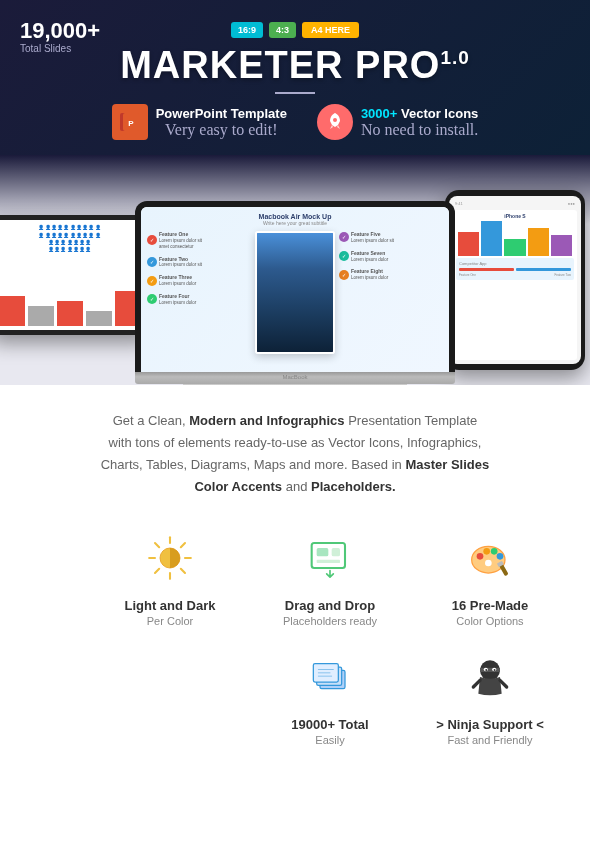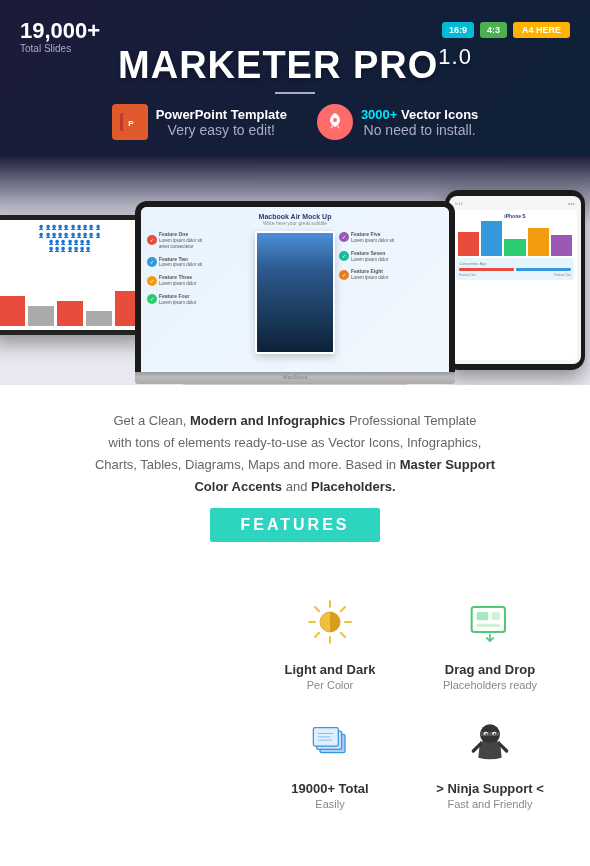--- a/index.html
+++ b/index.html
@@ -24,21 +24,21 @@
     .top-section::before {
       content: '';
       position: absolute;
       top: 0; left: 0; right: 0; bottom: 0;
       background: linear-gradient(135deg, #1b1b3a 0%, #0d2137 100%);
     }
 
     .header-row {
       display: flex;
       align-items: flex-start;
-      justify-content: flex-end;
+      justify-content: center;
       position: relative;
       z-index: 1;
       margin-bottom: 8px;
     }
 
     .slides-count {
       position: absolute;
       left: 0;
       top: 0;
       text-align: left;
@@ -92,24 +92,24 @@
     }
     .main-title h1 {
       color: #ffffff;
       font-size: 38px;
       font-weight: 900;
       letter-spacing: 1px;
       line-height: 1;
       text-shadow: 0 2px 4px rgba(0,0,0,0.3);
     }
     .main-title h1 .version {
-      font-size: 22px;
+      font-size: 19px;
       vertical-align: super;
       color: #ffffff;
-      font-weight: 400;
+      font-weight: 700;
     }
     .main-title .subtitle {
       color: #ccccdd;
       font-size: 13px;
       letter-spacing: 3px;
       margin-top: 4px;
       font-weight: 300;
     }
     .title-divider {
       width: 40px;
@@ -157,21 +157,22 @@
       font-size: 18px;
       flex-shrink: 0;
     }
     .feature-text .feat-title {
       color: #ffffff;
       font-size: 13px;
       font-weight: 700;
     }
     .feature-text .feat-sub {
       color: #aaaacc;
-      font-size: 14px;
+      font-size: 16px;
+      font-family: Liberation Serif, serif;
     }
     .feat-highlight {
       color: #00e5ff;
       font-weight: 900;
     }
 
     
     .mockup-section {
       background: #f0f0f5;
       background: linear-gradient(180deg, #1a1a3a 0%, #e8e8f0 30%);
@@ -546,29 +547,26 @@
           </div>
         </div>
       </div>
     </div>
 
   </div>
 </div>
 
 <div class="desc-section">
   <p class="desc-text">
-    <span>Get a Clean, </span><strong>Modern and Infographics</strong><span> Professional Template</span><br>
+    <span>Get a Clean, </span><strong>Modern and Infographics</strong><span> Presentation Template</span><br>
     <span>with tons of elements ready-to-use as Vector Icons, Infographics,</span><br>
-    <span>Charts, Tables, Diagrams, Maps and more. Based in </span><strong>Master Support</strong><br>
+    <span>Charts, Tables, Diagrams, Maps and more. Based in </span><strong>Master Slides</strong><br>
     <strong>Color Accents</strong><span> and </span><strong>Placeholders.</strong>
   </p>
 
-  <div class="features-banner">
-    <div class="features-badge">FEATURES</div>
-  </div>
 </div>
 
 <div class="features-grid">
   <div class="features-row-grid">
 
     <div class="feature-card">
       <div class="feature-icon-wrap sun-icon">
         <svg viewBox="0 0 60 60" width="60" height="60">
           <circle cx="30" cy="30" r="12" fill="#f0c040" stroke="#e8a020" stroke-width="1"></circle>
 
@@ -596,20 +594,40 @@
           <rect x="32" y="18" width="10" height="10" rx="2" fill="#d0f0d8"></rect>
           <rect x="14" y="32" width="28" height="4" rx="1" fill="#d0f0d8"></rect>
 
           <path d="M30 45 L30 52 M26 49 L30 53 L34 49" stroke="#50c878" stroke-width="2" fill="none" stroke-linecap="round" stroke-linejoin="round"></path>
         </svg>
       </div>
       <div class="card-title">Drag and Drop</div>
       <div class="card-sub">Placeholders ready</div>
     </div>
 
+    <div class="feature-card">
+      <div class="feature-icon-wrap palette-icon">
+        <svg viewBox="0 0 60 60" width="60" height="60">
+
+          <ellipse cx="28" cy="32" rx="20" ry="16" fill="#ffcc80" stroke="#ffa040" stroke-width="1.5"></ellipse>
+
+          <circle cx="18" cy="28" r="4" fill="#e74c3c"></circle>
+          <circle cx="26" cy="22" r="4" fill="#f39c12"></circle>
+          <circle cx="35" cy="22" r="4" fill="#2ecc71"></circle>
+          <circle cx="42" cy="28" r="4" fill="#3498db"></circle>
+
+          <rect x="40" y="38" width="5" height="16" rx="2" fill="#8b6914" transform="rotate(-30 40 38)"></rect>
+          <rect x="39" y="36" width="7" height="5" rx="1" fill="#bbb" transform="rotate(-30 40 38)"></rect>
+
+          <circle cx="28" cy="36" r="4" fill="white"></circle>
+        </svg>
+      </div>
+      <div class="card-title">16 Pre-Made</div>
+      <div class="card-sub">Color Options</div>
+    </div>
 
   </div>
 
   <div class="features-row-grid">
 
 
     <div class="feature-card">
       <div class="feature-icon-wrap layers-icon">
         <svg viewBox="0 0 60 60" width="60" height="60">
 

